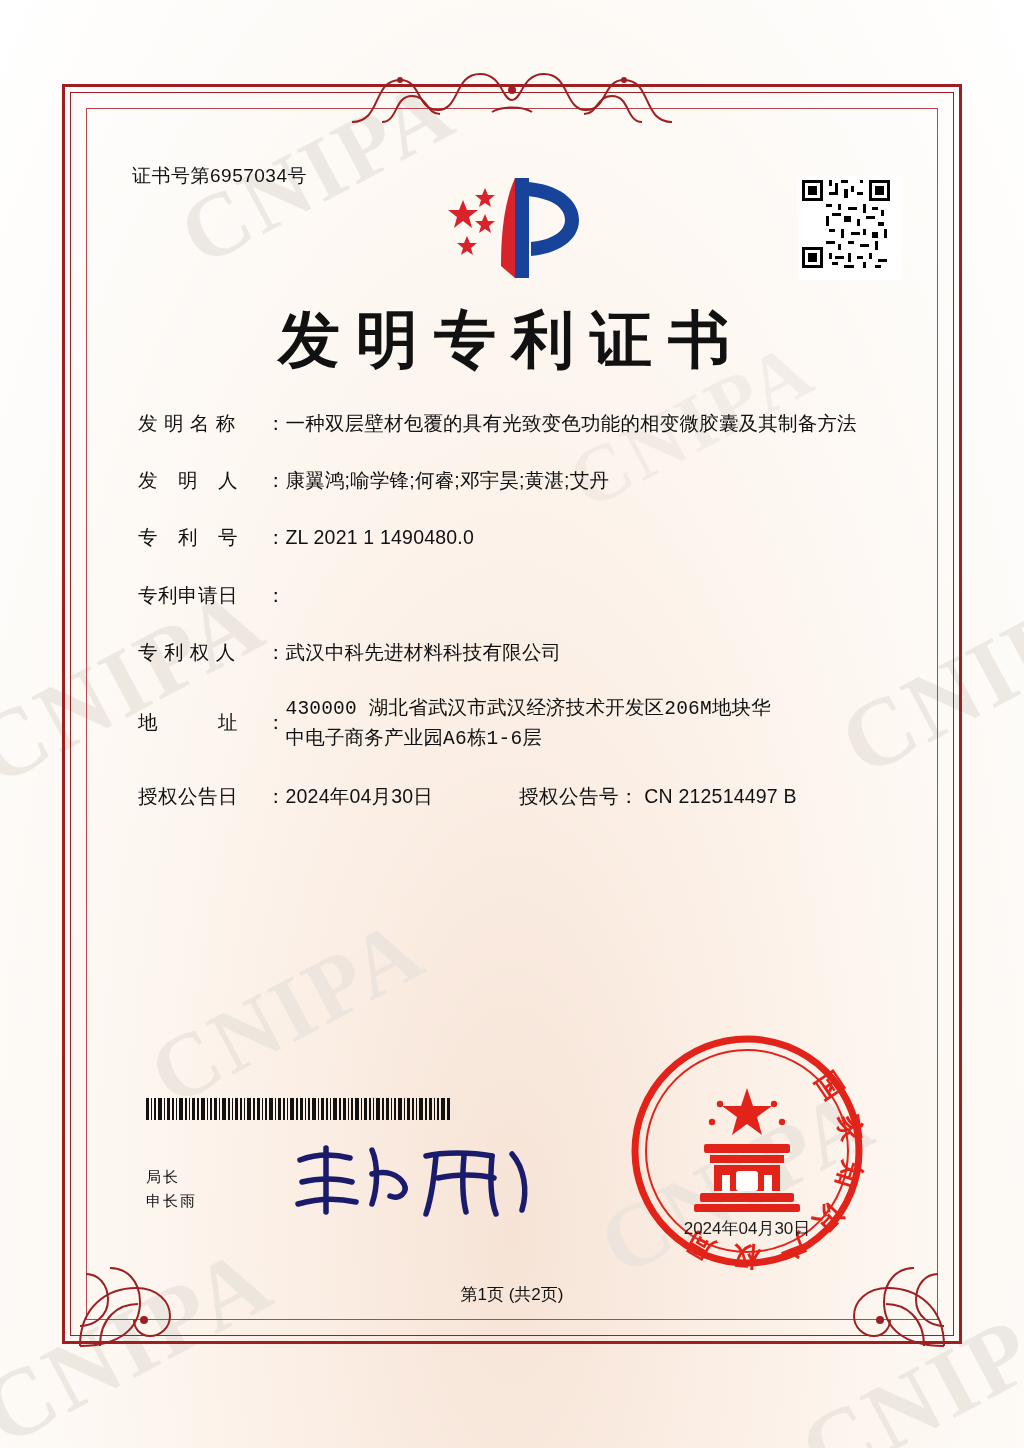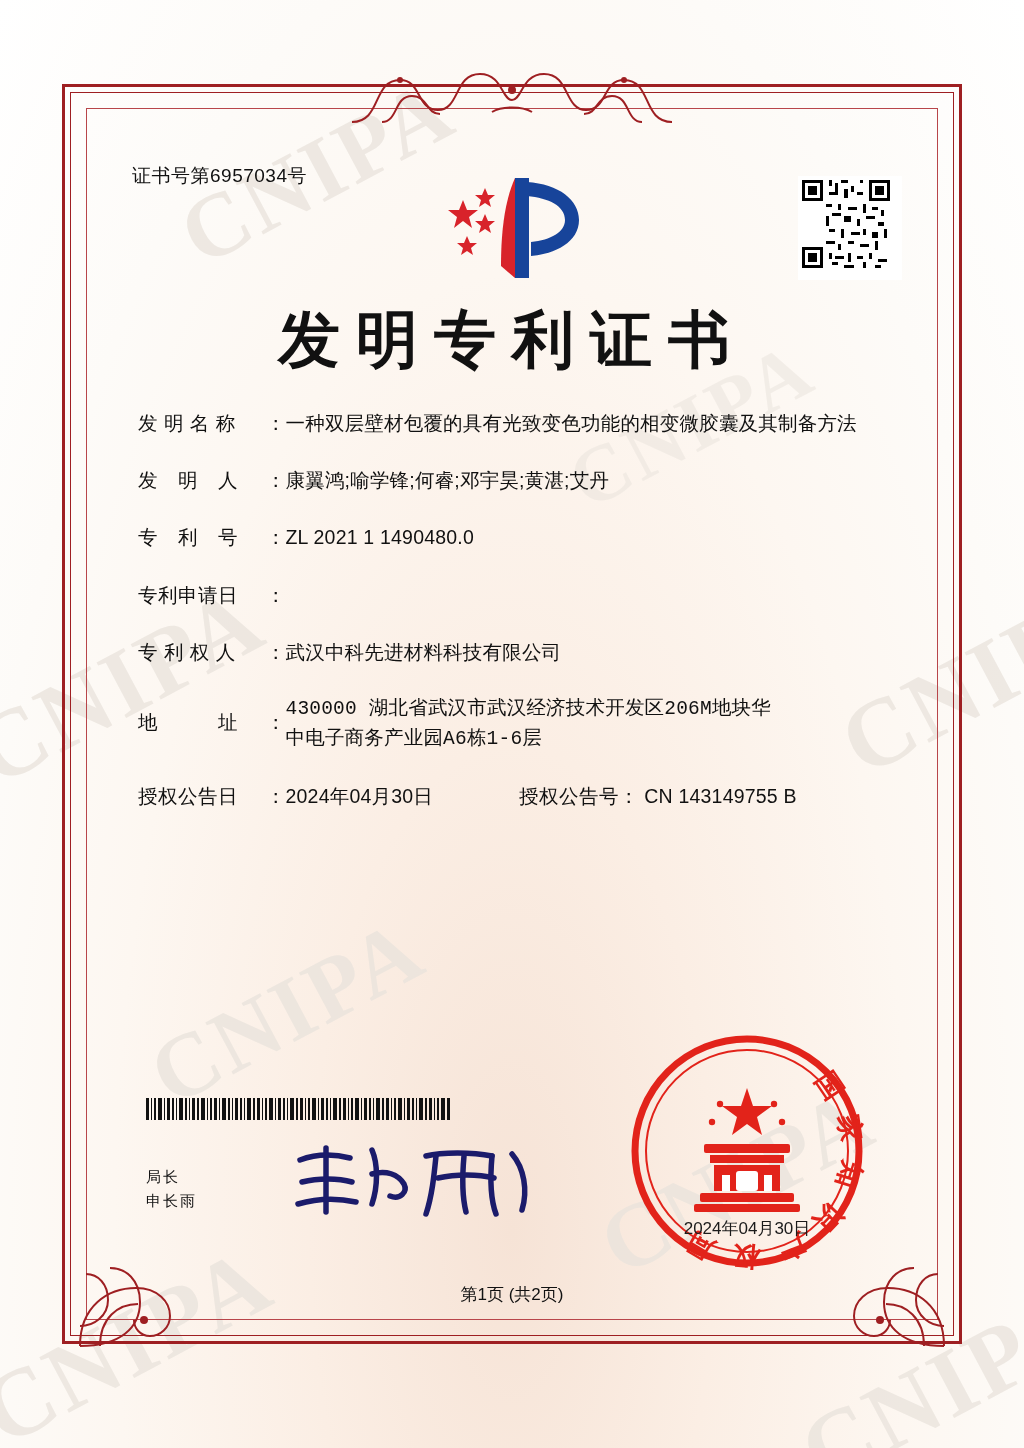--- a/index.html
+++ b/index.html
@@ -301,21 +301,21 @@
         </div>
       </div>
 
       <div class="frow dual">
         <div class="flabel">授权公告日</div>
         <div class="fcolon">：</div>
         <div class="fvalue">
           <span>2024年04月30日</span>
           <span class="seg2">
             <span class="lbl">授权公告号</span><span>：</span>
-            <span>CN 143149755 B</span>
+            <span>CN 212514497 B</span>
           </span>
         </div>
       </div>
 
     </div>
 
 
     <svg class="barcode" viewBox="0 0 320 22" preserveAspectRatio="none">
       <g fill="#111">
         <rect x="0" y="0" width="3" height="22"></rect>

